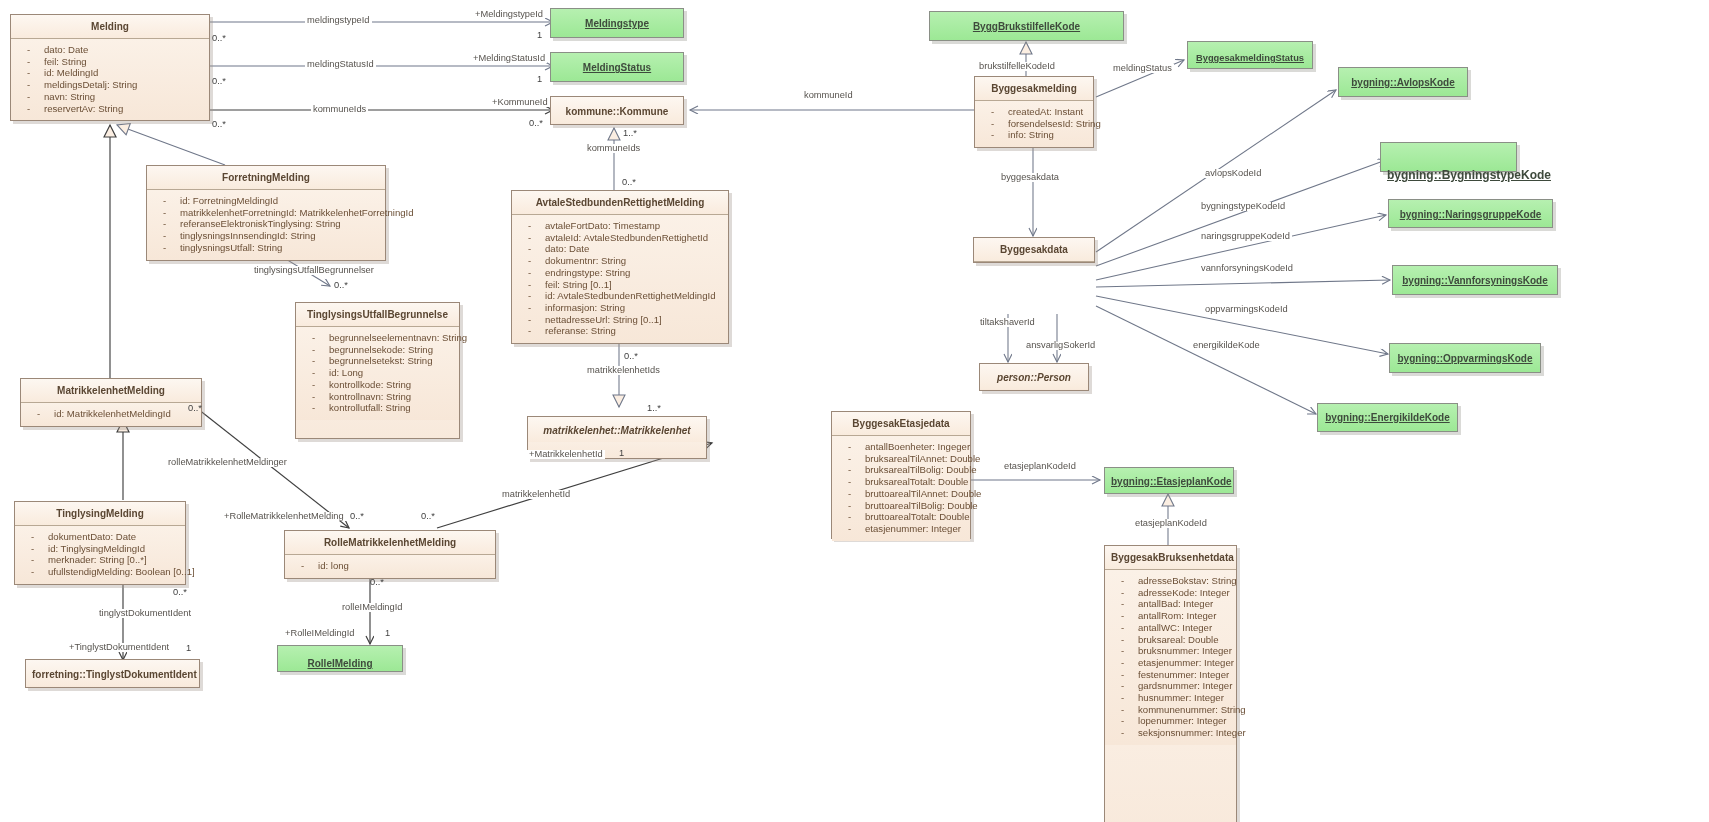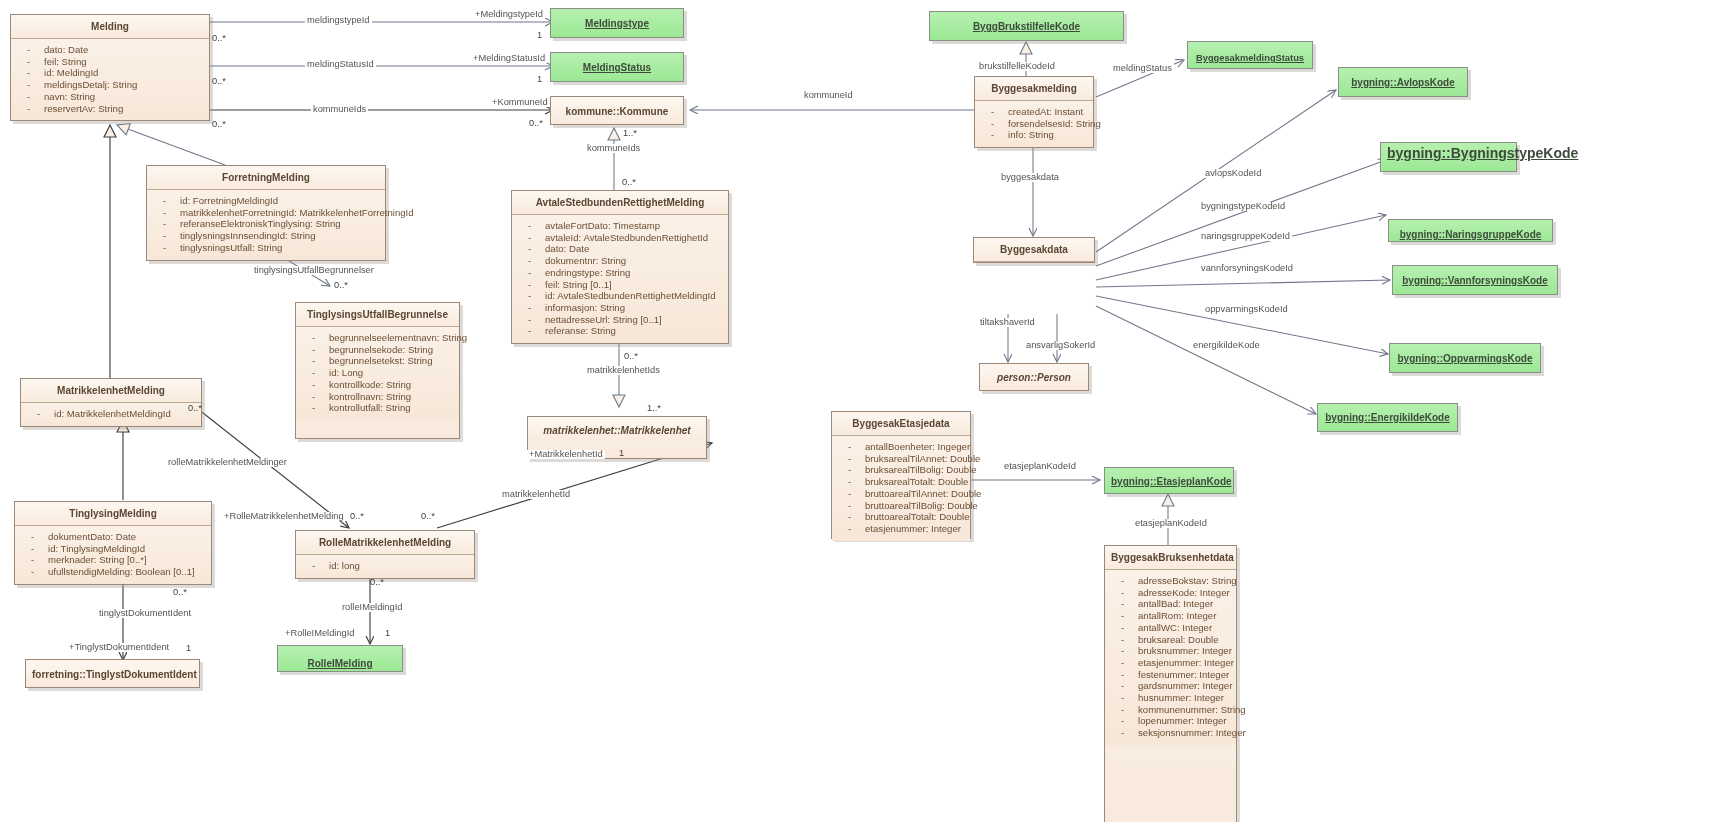--- a/index.html
+++ b/index.html
@@ -216,24 +216,24 @@
 
   <div class="cls plain hasattrs" style="left:973px; top:237px; width:122px;">
     <div class="hdr">Byggesakdata</div>
   </div>
 
   <div class="cls enumbox" style="left:1338px; top:67px; width:130px; height:30px;">
     <div class="hdr" style="padding-top:9px;">bygning::AvlopsKode</div>
   </div>
 
   <div class="cls enumbox" style="left:1380px; top:142px; width:137px; height:30px;">
-    <div class="hdr" style="font-size:14px; padding-top:3px;">bygning::BygningstypeKode</div>
-  </div>
-
-  <div class="cls enumbox" style="left:1388px; top:199px; width:165px; height:23px;margin-top:20px;">
+    <div class="hdr" style="font-size:12px; padding-top:26px;">bygning::BygningstypeKode</div>
+  </div>
+
+  <div class="cls enumbox" style="left:1388px; top:199px; width:165px; height:29px;">
     <div class="hdr" style="padding-top:9px;">bygning::NaringsgruppeKode</div>
   </div>
 
   <div class="cls enumbox" style="left:1392px; top:265px; width:166px; height:30px;">
     <div class="hdr" style="padding-top:9px;">bygning::VannforsyningsKode</div>
   </div>
 
   <div class="cls enumbox" style="left:1389px; top:343px; width:152px; height:30px;">
     <div class="hdr" style="padding-top:9px;">bygning::OppvarmingsKode</div>
   </div>
@@ -290,31 +290,31 @@
     <div class="hdr" style="padding-top:8px;">matrikkelenhet::Matrikkelenhet</div>
   </div>
 
   <div class="cls plain hasattrs" style="left:20px; top:378px; width:182px;">
     <div class="hdr">MatrikkelenhetMelding</div>
     <div class="attrs">
       <div class="attr"><span class="dash">-</span><span>id: MatrikkelenhetMeldingId</span></div>
     </div>
   </div>
 
-  <div class="cls plain hasattrs" style="left:14px; top:501px; width:198px;">
+  <div class="cls plain hasattrs" style="left:14px; top:501px; width:172px;">
     <div class="hdr">TinglysingMelding</div>
     <div class="attrs">
       <div class="attr"><span class="dash">-</span><span>dokumentDato: Date</span></div>
       <div class="attr"><span class="dash">-</span><span>id: TinglysingMeldingId</span></div>
       <div class="attr"><span class="dash">-</span><span>merknader: String [0..*]</span></div>
       <div class="attr"><span class="dash">-</span><span>ufullstendigMelding: Boolean [0..1]</span></div>
     </div>
   </div>
 
-  <div class="cls plain hasattrs" style="left:295px; top:530px; width:180px;">
+  <div class="cls plain hasattrs" style="left:284px; top:530px; width:212px;">
     <div class="hdr">RolleMatrikkelenhetMelding</div>
     <div class="attrs">
       <div class="attr"><span class="dash">-</span><span>id: long</span></div>
     </div>
   </div>
 
   <div class="cls plain" style="left:25px; top:659px; width:175px; height:29px;">
     <div class="hdr" style="padding-top:9px;">forretning::TinglystDokumentIdent</div>
   </div>
 

